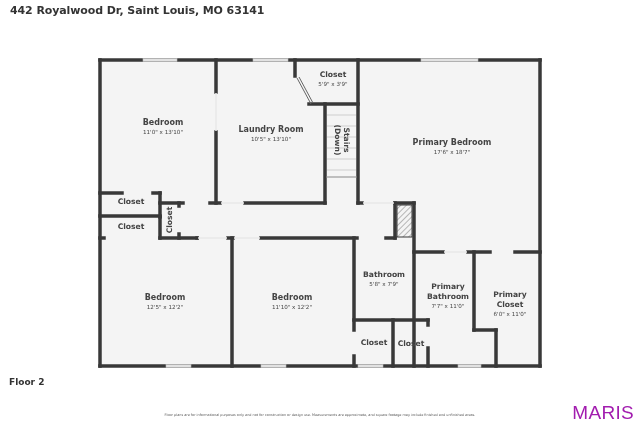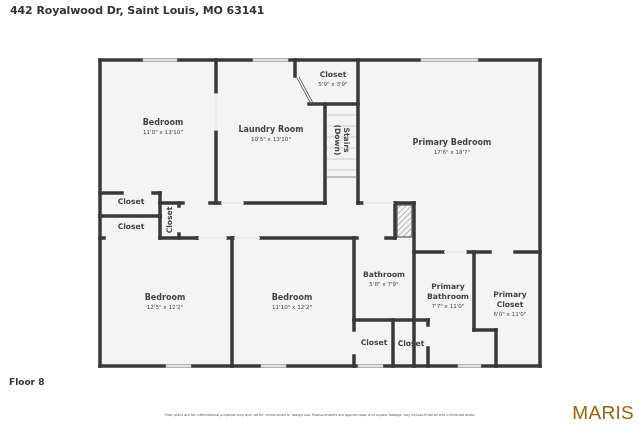--- a/index.html
+++ b/index.html
@@ -1,20 +1,20 @@
 <!DOCTYPE html>
 <html><head>
 <meta charset="utf-8">
 <style>
   html, body { margin:0; padding:0; background:#ffffff; }
   body { width:640px; height:426px; position:relative; overflow:hidden; font-family:"DejaVu Sans", sans-serif; }
   .address { position:absolute; left:10px; top:4px; font-size:11px; font-weight:bold; color:#333333; letter-spacing:-0.1px; }
   .floor-label { position:absolute; left:9px; top:377px; font-size:9px; font-weight:bold; color:#333333; }
   .disclaimer { position:absolute; left:0; width:640px; top:413px; text-align:center; font-size:3.4px; color:#555555; }
-  .brand { position:absolute; right:6px; top:402px; font-family:"Liberation Sans", sans-serif; font-size:19px; color:#a16207; letter-spacing:0.3px; }
+  .brand { position:absolute; right:6px; top:402px; font-family:"Liberation Sans", sans-serif; font-size:19px; color:#a21caf; letter-spacing:0.3px; }
   svg { position:absolute; left:0; top:0; }
   .room-name { font-family:"DejaVu Sans", sans-serif; font-size:8px; font-weight:bold; fill:#444444; }
   .room-dim { font-family:"DejaVu Sans", sans-serif; font-size:5.6px; fill:#444444; }
   .small-name { font-family:"DejaVu Sans", sans-serif; font-size:7.6px; font-weight:bold; fill:#444444; }
 </style>
 </head>
 <body>
 
 <div class="address">442 Royalwood Dr, Saint Louis, MO 63141</div>
 
@@ -152,15 +152,15 @@
 
   <text class="small-name" x="448" y="289" text-anchor="middle">Primary</text>
   <text class="small-name" x="448" y="299" text-anchor="middle">Bathroom</text>
   <text class="room-dim" x="448" y="308" text-anchor="middle">7'7" x 11'0"</text>
 
   <text class="small-name" x="510" y="297" text-anchor="middle">Primary</text>
   <text class="small-name" x="510" y="307" text-anchor="middle">Closet</text>
   <text class="room-dim" x="510" y="316" text-anchor="middle">6'0" x 11'0"</text>
 </svg>
 
-<div class="floor-label">Floor 8</div>
+<div class="floor-label">Floor 2</div>
 <div class="disclaimer">Floor plans are for informational purposes only and not for construction or design use. Measurements are approximate, and square footage may include finished and unfinished areas.</div>
 <div class="brand">MARIS</div>
 
 </body></html>

